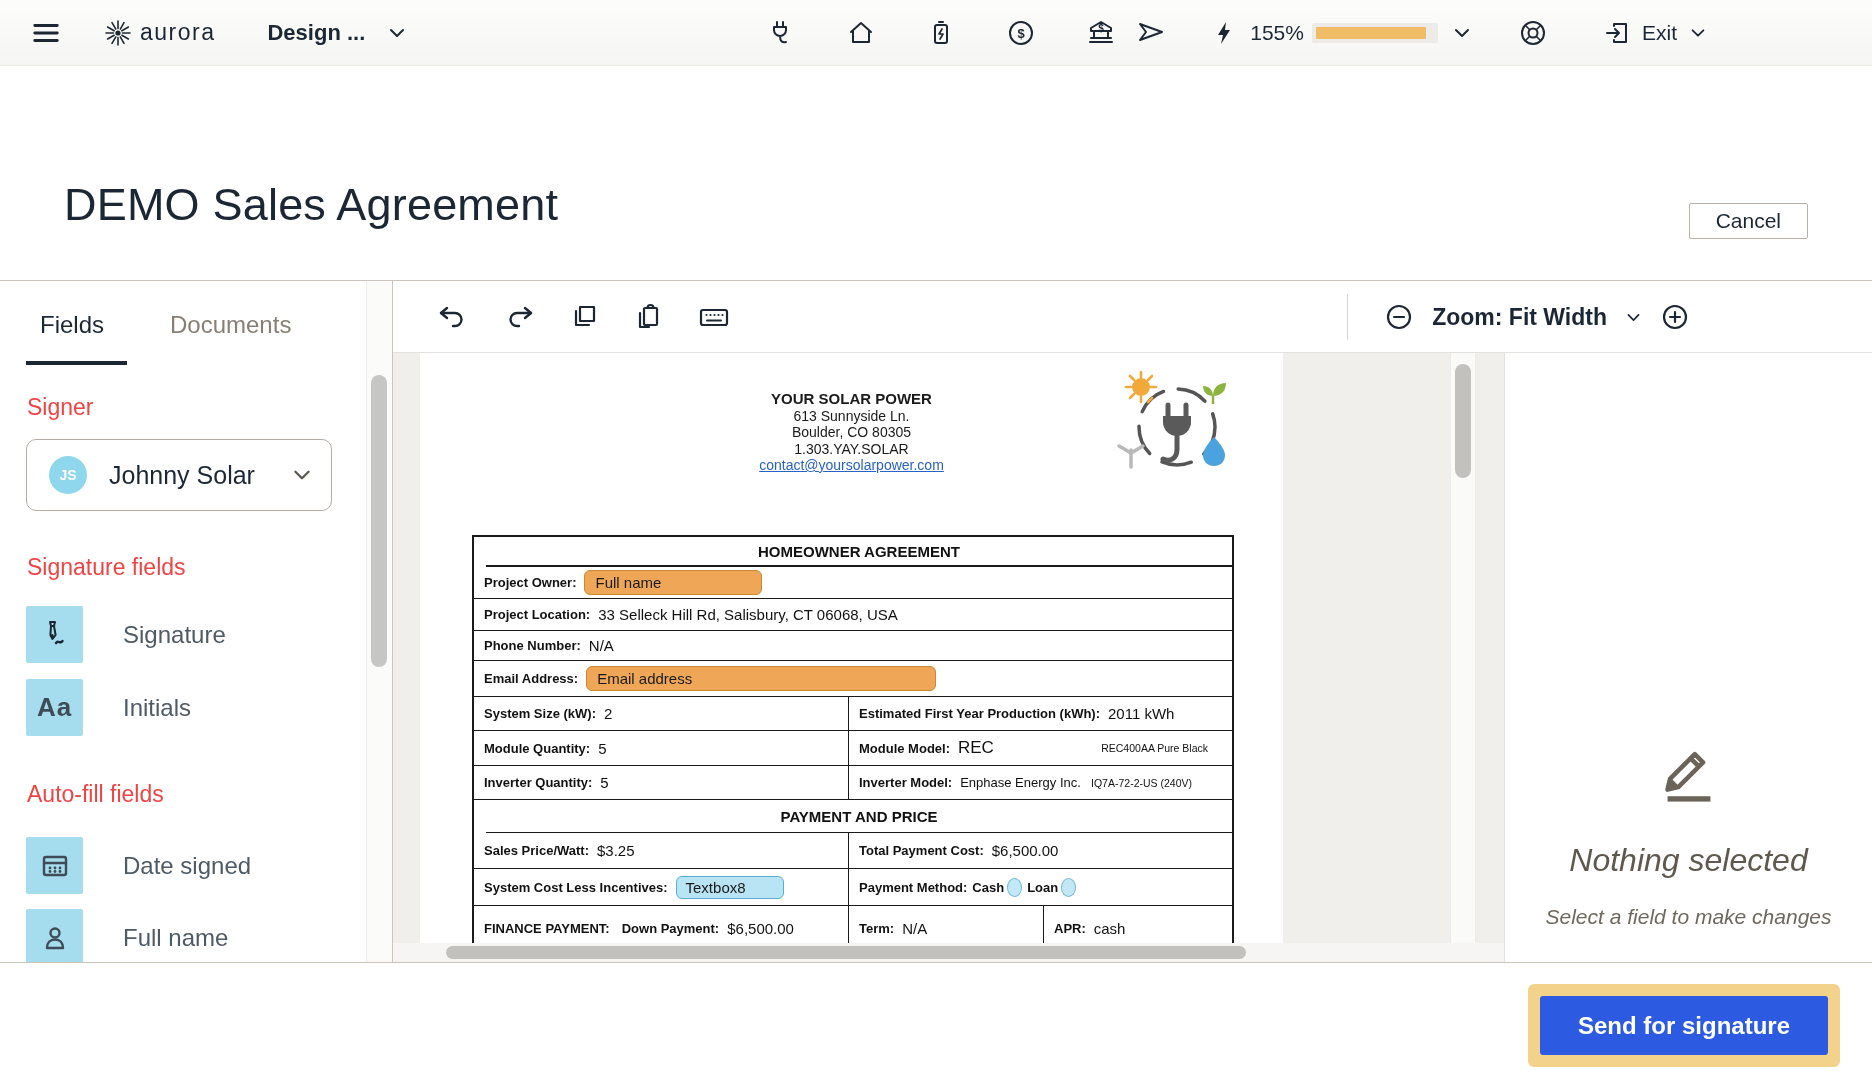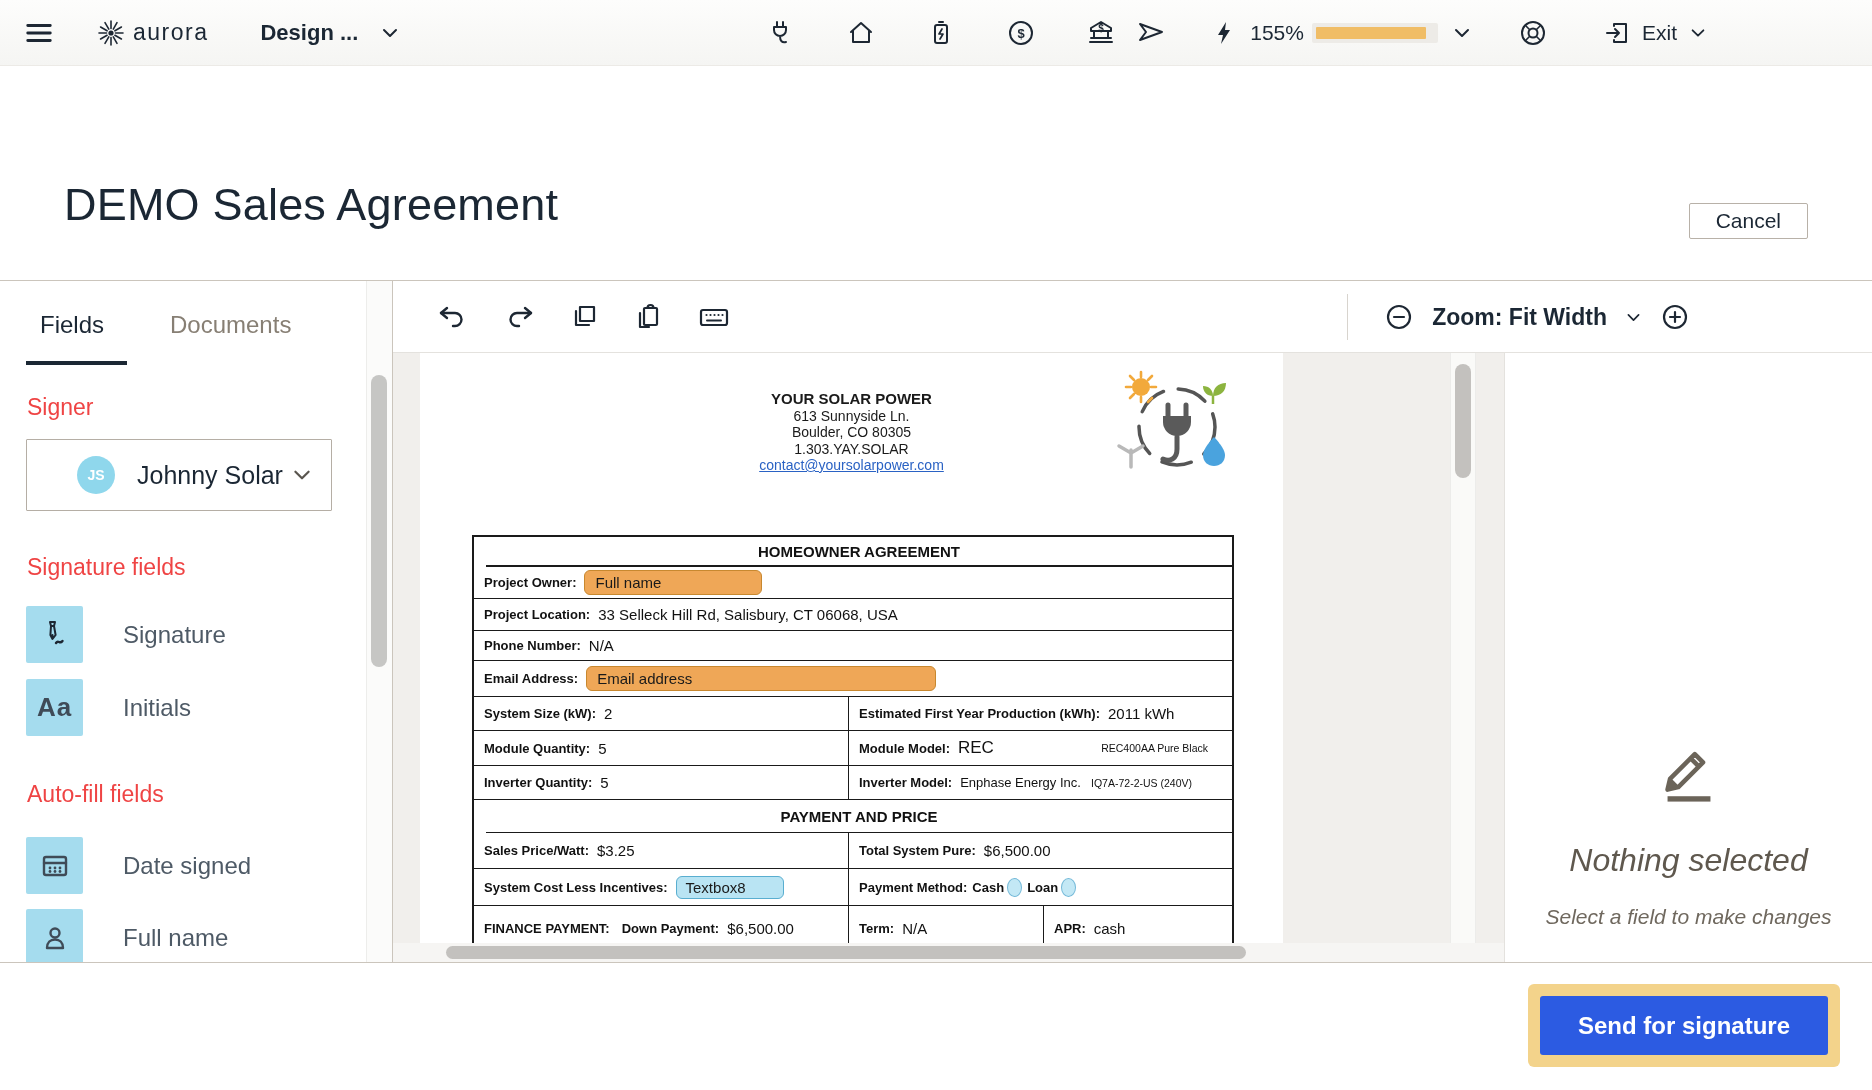--- a/index.html
+++ b/index.html
@@ -6,21 +6,21 @@
   html,body { background:#fff; font-family:"Liberation Sans", sans-serif; color:#1b2734; }
   #app { position:relative; width:1872px; height:1090px; background:#fff; overflow:hidden; }
 
   svg { display:block; }
   .st { stroke:#1d2733; fill:none; stroke-width:2; stroke-linecap:round; stroke-linejoin:round; }
 
   
   .navbar { position:absolute; top:0; left:0; right:0; height:66px;
             background:linear-gradient(#fdfdfc,#f5f5f3); border-bottom:1px solid #eceae6;
             display:flex; align-items:center; }
-  .nav-left { display:flex; align-items:center; padding-left:24px; }
+  .nav-left { display:flex; align-items:center; padding-left:31px; }
   .hamburger { margin-right:44px; cursor:pointer; }
   .brand { display:flex; align-items:center; gap:9px; margin-right:52px; }
   .brand-word { font-size:23px; letter-spacing:1.5px; font-weight:500; color:#1b2734; }
   .design-sel { display:flex; align-items:center; gap:22px; cursor:pointer; }
   .design-label { font-size:22px; font-weight:700; color:#1b2734; }
   .nav-center { position:absolute; left:766px; top:0; height:66px; display:flex; align-items:center; gap:50px; }
   .nav-center .pair { display:flex; align-items:center; gap:20px; }
   .nav-right { position:absolute; right:165px; top:0; height:66px; display:flex; align-items:center; }
   .pct { font-size:21px; margin:0 8px 0 12px; }
   .progress { width:126px; height:20px; background:#edebe7; border-radius:2px; padding:4px; margin-right:14px; cursor:pointer; }
@@ -42,21 +42,21 @@
              border-top:1px solid #cbc5bc; border-bottom:1px solid #cbc5bc; display:flex; }
 
   
   .sidebar { width:393px; background:#fff; border-right:1px solid #cbc5bc; position:relative; overflow:hidden; flex:none; }
   .tab { position:absolute; top:30px; font-size:24px; cursor:pointer; }
   .tab-fields { left:40px; color:#1b2734; font-weight:500; }
   .tab-docs { left:170px; color:#877f74; }
   .tab-underline { position:absolute; left:26px; top:80px; width:101px; height:4px; background:#1b2734; }
   .side-label { position:absolute; left:27px; font-size:23px; color:#ef4444; }
   .signer-box { position:absolute; left:26px; top:158px; width:306px; height:72px; border:1px solid #b5aea5;
-                border-radius:1px; display:flex; align-items:center; cursor:pointer; background:#fff;padding-left:28px; }
+                border-radius:10px; display:flex; align-items:center; cursor:pointer; background:#fff; }
   .avatar { width:38px; height:38px; border-radius:50%; background:#8fd7ec; color:#fff; font-size:14px; font-weight:700;
             display:flex; align-items:center; justify-content:center; margin-left:22px; }
   .signer-name { font-size:25px; font-weight:500; margin-left:22px; color:#1b2734; }
   .signer-box svg { margin-left:auto; margin-right:18px; }
   .field-item { position:absolute; left:26px; display:flex; align-items:center; cursor:grab; }
   .field-chip { width:57px; height:57px; background:#a5dcee; border-radius:2px; display:flex; align-items:center; justify-content:center; }
   .field-label { font-size:24px; color:#4e5a66; margin-left:40px; }
   .chip-glyph { font-size:26px; font-weight:700; color:#3f4b57; letter-spacing:1px; }
   .sb-track { position:absolute; right:0; top:0; bottom:0; width:26px; background:#fbfbfa; border-left:1px solid #ededeb; }
   .sb-thumb { position:absolute; left:4px; top:94px; width:16px; height:292px; border-radius:8px; background:#c6c6c4; cursor:pointer; }
@@ -436,21 +436,21 @@
               </div>
               <div class="trow center" style="height:34px;border-top:1px solid #1a1a1a;margin-top:-1px">
                 <span>PAYMENT AND PRICE</span>
               </div>
               <div class="trow nopad" style="height:36px">
                 <span class="cell cdiv" style="width:375px">
                   <span class="tl">Sales Price/Watt:</span>
                   <span class="tv">$3.25</span>
                 </span>
                 <span class="cell" style="flex:1">
-                  <span class="tl">Total System Pure:</span>
+                  <span class="tl">Total Payment Cost:</span>
                   <span class="tv">$6,500.00</span>
                 </span>
               </div>
               <div class="trow nopad" style="height:37px">
                 <span class="cell cdiv" style="width:375px">
                   <span class="tl">System Cost Less Incentives:</span>
                   <span class="bfield">Textbox8</span>
                 </span>
                 <span class="cell" style="flex:1">
                   <span class="tl">Payment Method:</span>

